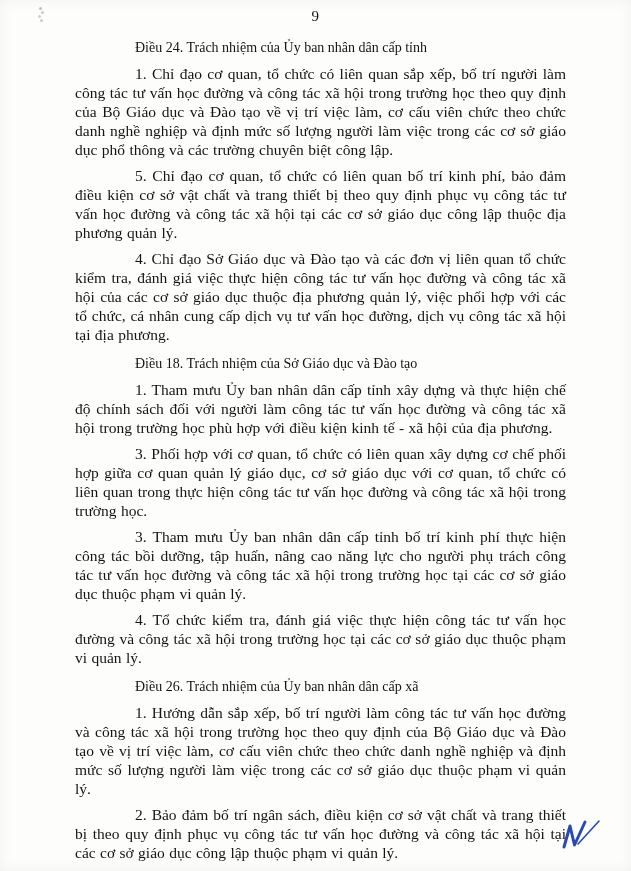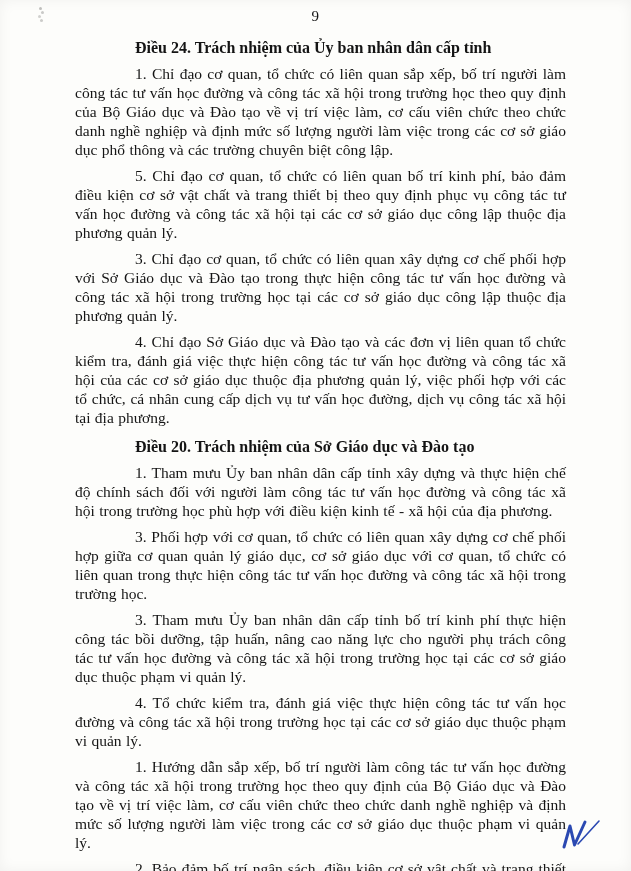--- a/index.html
+++ b/index.html
@@ -23,22 +23,22 @@
     font-size: 15px;
     letter-spacing: 0.5px;
   }
   .content {
     position: absolute;
     top: 28px;
     left: 75px;
     width: 503px;
   }
   .article-heading {
-    font-size: 16px;
-    font-weight: bold;
+    font-size: 14px;
+    font-weight: normal;
     line-height: 20px;
     margin: 10px 0 6px 0;
     text-indent: 60px;
     white-space: nowrap;
   }
   .para {
     font-size: 15.5px;
     line-height: 19px;
     text-align: justify;
     text-indent: 60px;
@@ -71,29 +71,29 @@
 
   <div class="scan-artifact"></div>
 
   <div class="page-number">9</div>
 
   <div class="content">
 
     <h2 class="article-heading">Điều 24. Trách nhiệm của Ủy ban nhân dân cấp tỉnh</h2>
     <p class="para">1. Chỉ đạo cơ quan, tổ chức có liên quan sắp xếp, bố trí người làm công tác tư vấn học đường và công tác xã hội trong trường học theo quy định của Bộ Giáo dục và Đào tạo về vị trí việc làm, cơ cấu viên chức theo chức danh nghề nghiệp và định mức số lượng người làm việc trong các cơ sở giáo dục phổ thông và các trường chuyên biệt công lập.</p>
     <p class="para">5. Chỉ đạo cơ quan, tổ chức có liên quan bố trí kinh phí, bảo đảm điều kiện cơ sở vật chất và trang thiết bị theo quy định phục vụ công tác tư vấn học đường và công tác xã hội tại các cơ sở giáo dục công lập thuộc địa phương quản lý.</p>
-    <p class="para">3. Chỉ đạo cơ quan, tổ chức có liên quan xây dựng cơ chế phối hợp với Sở Giáo dục và Đào tạo trong thực hiện công tác tư vấn học đường và công tác xã hội trong trường học tại các cơ sở giáo dục công lập thuộc địa phương quản lý.</p>
     <p class="para">4. Chỉ đạo Sở Giáo dục và Đào tạo và các đơn vị liên quan tổ chức kiểm tra, đánh giá việc thực hiện công tác tư vấn học đường và công tác xã hội của các cơ sở giáo dục thuộc địa phương quản lý, việc phối hợp với các tổ chức, cá nhân cung cấp dịch vụ tư vấn học đường, dịch vụ công tác xã hội tại địa phương.</p>
 
-    <h2 class="article-heading">Điều 20. Trách nhiệm của Sở Giáo dục và Đào tạo</h2>
+    <h2 class="article-heading">Điều 18. Trách nhiệm của Sở Giáo dục và Đào tạo</h2>
     <p class="para">1. Tham mưu Ủy ban nhân dân cấp tỉnh xây dựng và thực hiện chế độ chính sách đối với người làm công tác tư vấn học đường và công tác xã hội trong trường học phù hợp với điều kiện kinh tế - xã hội của địa phương.</p>
     <p class="para">3. Phối hợp với cơ quan, tổ chức có liên quan xây dựng cơ chế phối hợp giữa cơ quan quản lý giáo dục, cơ sở giáo dục với cơ quan, tổ chức có liên quan trong thực hiện công tác tư vấn học đường và công tác xã hội trong trường học.</p>
     <p class="para">3. Tham mưu Ủy ban nhân dân cấp tỉnh bố trí kinh phí thực hiện công tác bồi dưỡng, tập huấn, nâng cao năng lực cho người phụ trách công tác tư vấn học đường và công tác xã hội trong trường học tại các cơ sở giáo dục thuộc phạm vi quản lý.</p>
     <p class="para">4. Tổ chức kiểm tra, đánh giá việc thực hiện công tác tư vấn học đường và công tác xã hội trong trường học tại các cơ sở giáo dục thuộc phạm vi quản lý.</p>
 
+    <h2 class="article-heading">Điều 26. Trách nhiệm của Ủy ban nhân dân cấp xã</h2>
     <p class="para">1. Hướng dẫn sắp xếp, bố trí người làm công tác tư vấn học đường và công tác xã hội trong trường học theo quy định của Bộ Giáo dục và Đào tạo về vị trí việc làm, cơ cấu viên chức theo chức danh nghề nghiệp và định mức số lượng người làm việc trong các cơ sở giáo dục thuộc phạm vi quản lý.</p>
     <p class="para">2. Bảo đảm bố trí ngân sách, điều kiện cơ sở vật chất và trang thiết bị theo quy định phục vụ công tác tư vấn học đường và công tác xã hội tại các cơ sở giáo dục công lập thuộc phạm vi quản lý.</p>
 
   </div>
 
   <svg class="paraph" viewBox="0 0 48 36" fill="none" xmlns="http://www.w3.org/2000/svg">
     <path d="M7 30 L13 9 L17.5 28 L28 5" stroke="#2b49b2" stroke-width="3" stroke-linecap="round" stroke-linejoin="round"></path>
     <path d="M21 27 L42 4" stroke="#2b49b2" stroke-width="1.6" stroke-linecap="round"></path>
   </svg>
 

